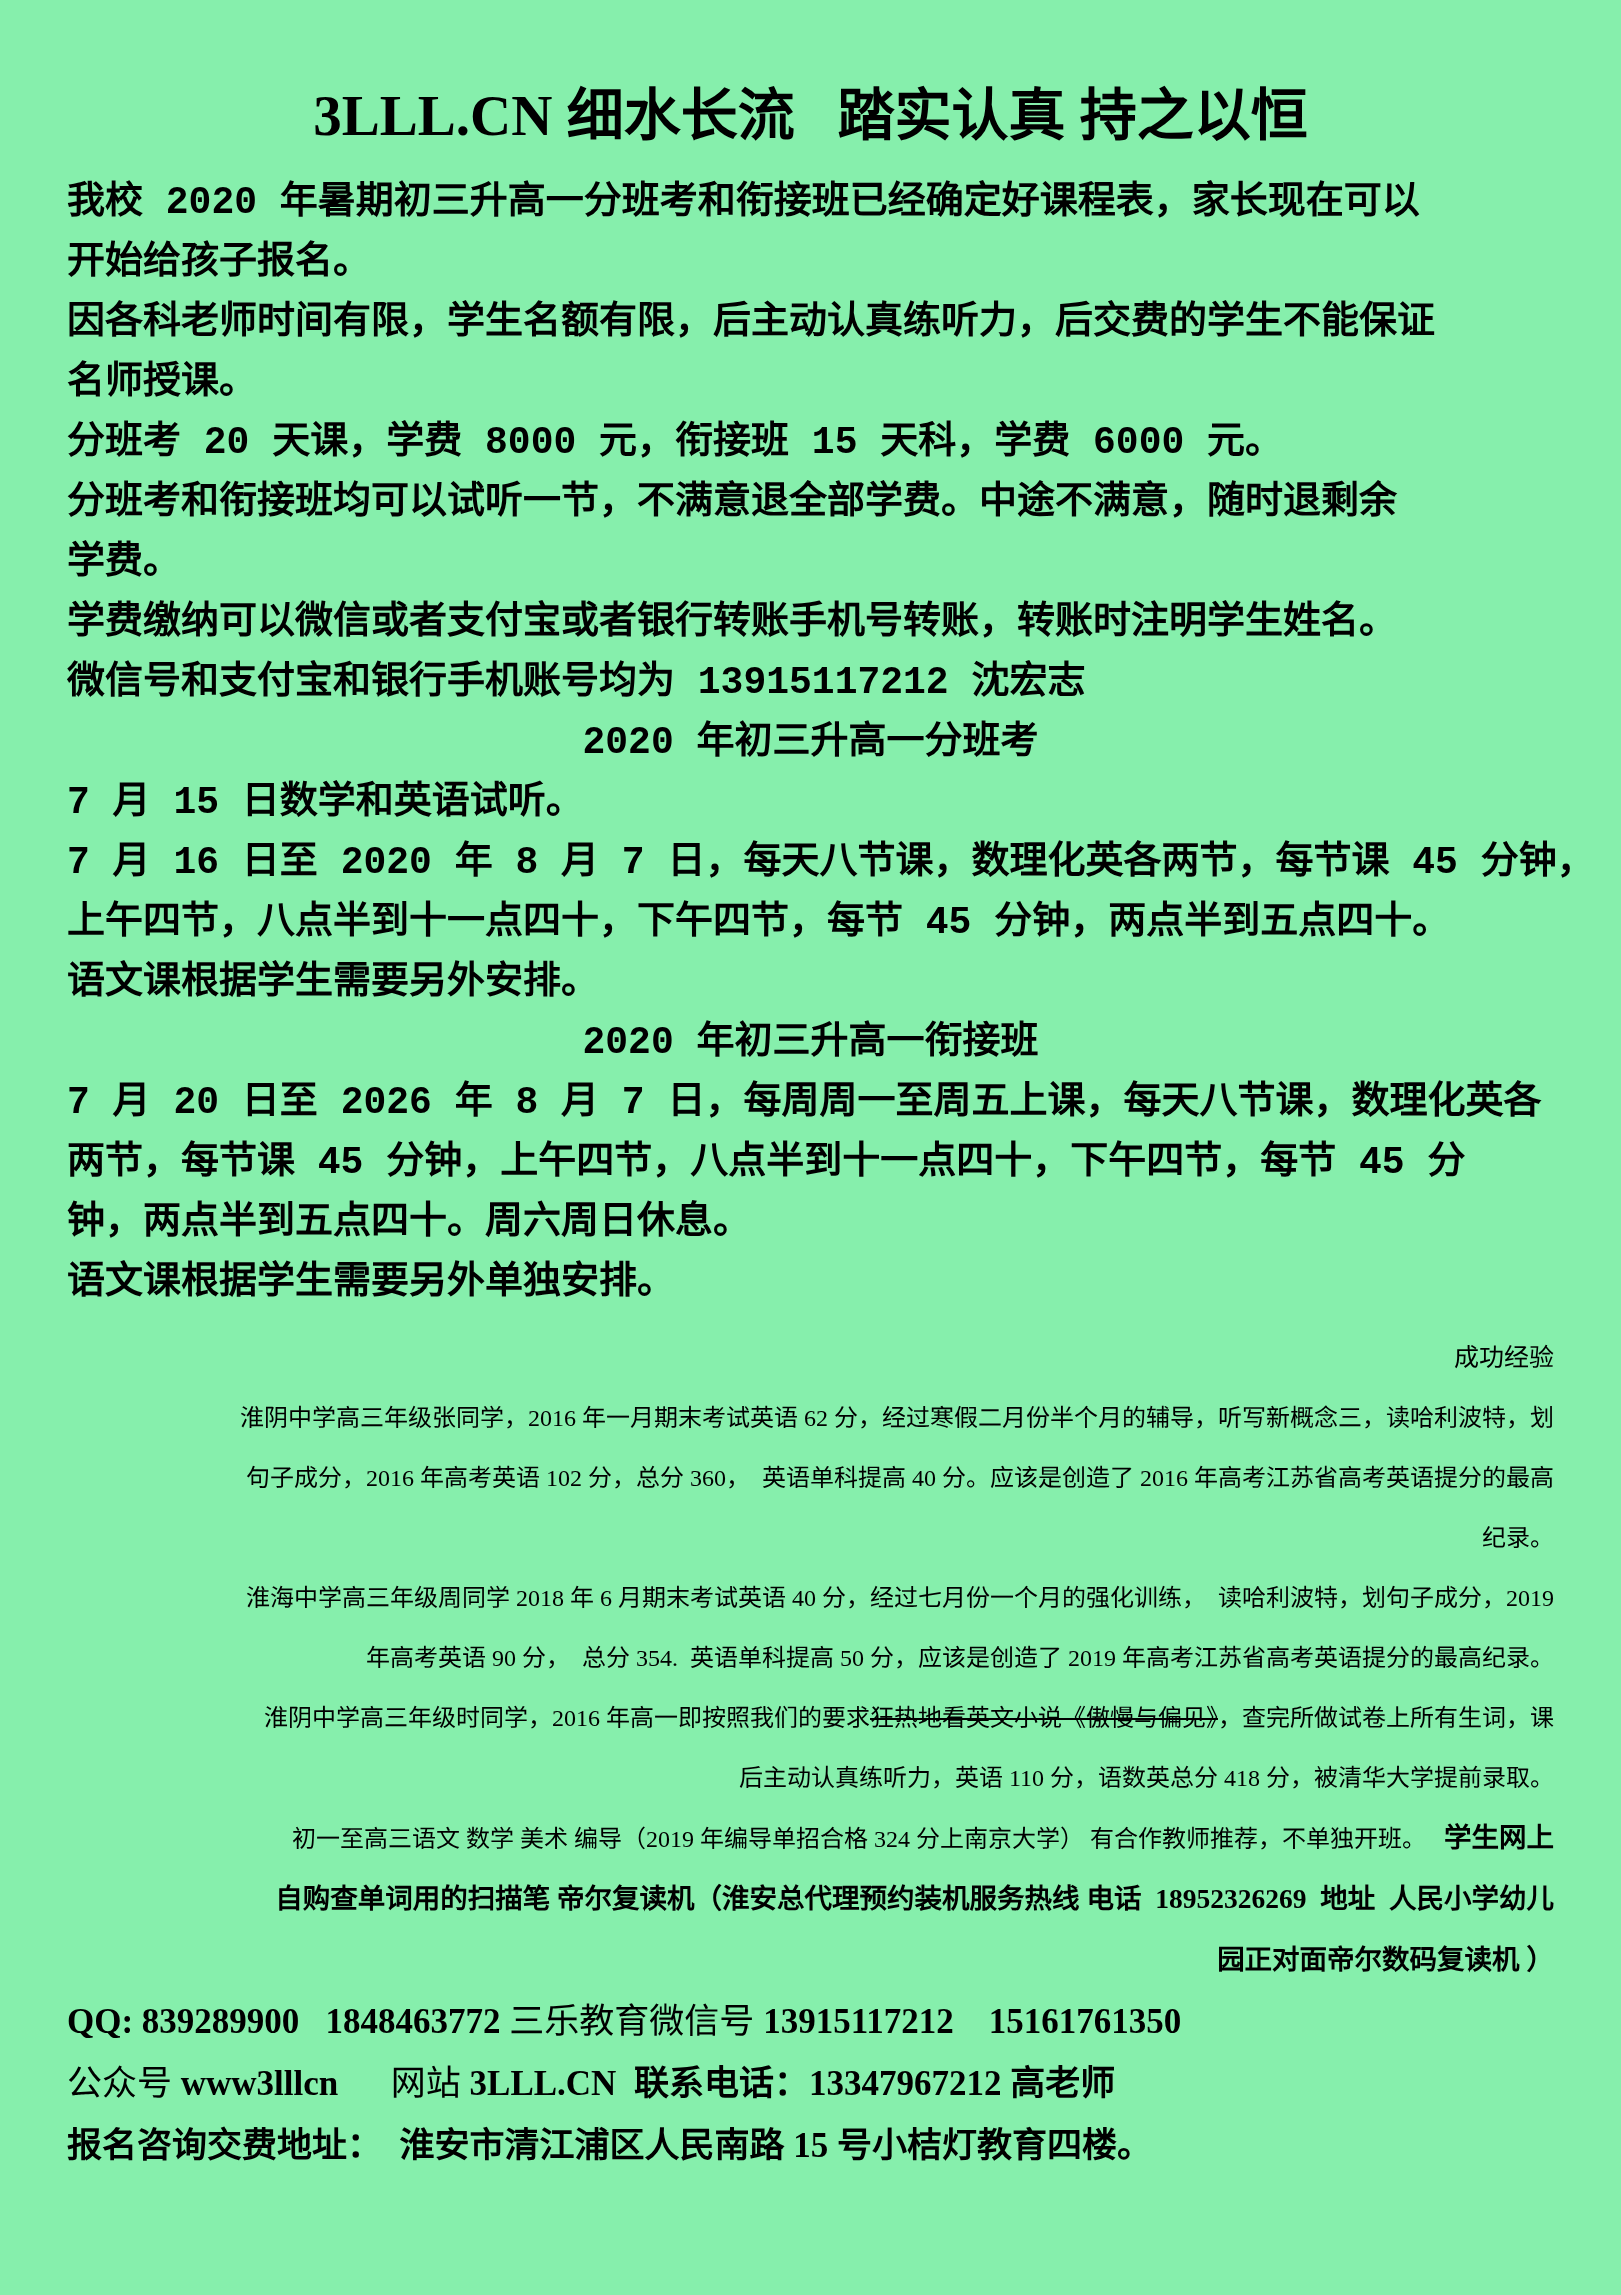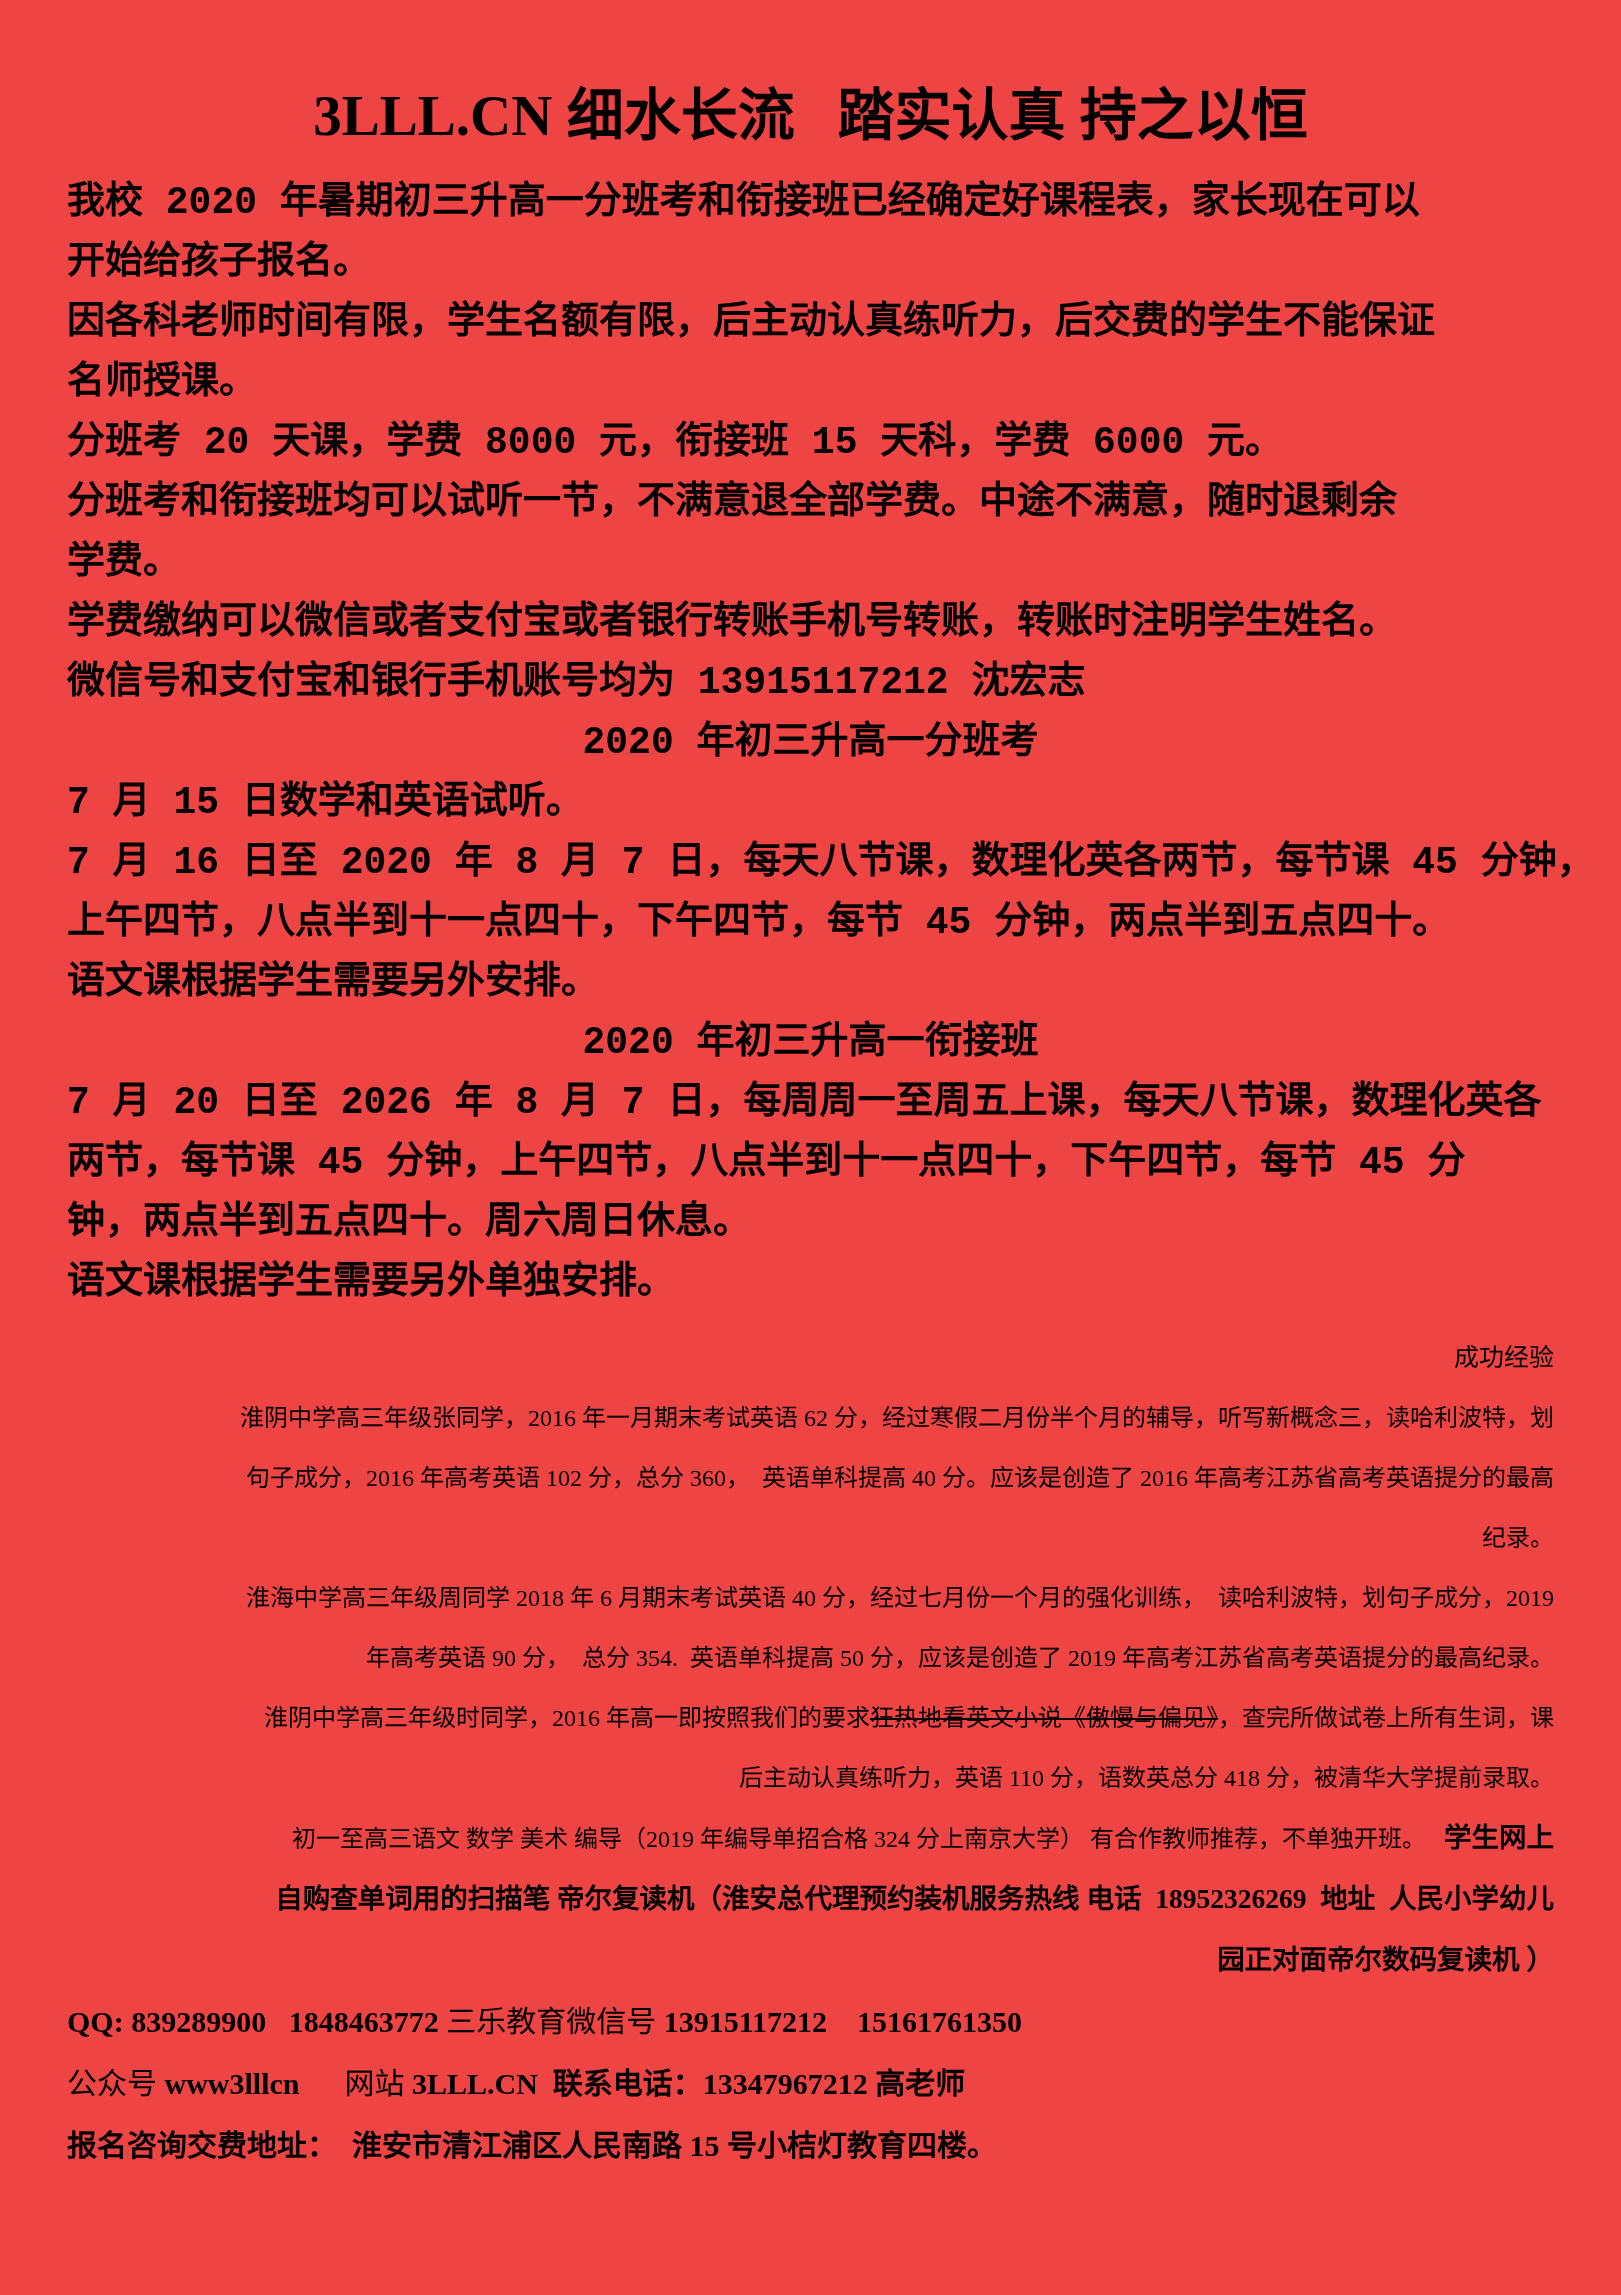--- a/index.html
+++ b/index.html
@@ -5,21 +5,21 @@
   html, body {
     margin: 0;
     padding: 0;
     background: #ffffff;
   }
   .page {
     position: relative;
     width: 1621px;
     height: 2295px;
     box-sizing: border-box;
-    background: #ef4444;
+    background: #86efac;
     color: #000000;
     padding: 75px 67px 0 67px;
     overflow: hidden;
     font-family: "Liberation Serif", serif;
   }
   .title {
     margin: 0 0 17.4px 0;
     font-size: 57px;
     line-height: 81px;
     font-weight: bold;
@@ -49,21 +49,21 @@
   }
   .small-bold {
     font-size: 27.5px;
     font-weight: bold;
   }
   .strike {
     text-decoration: line-through;
     text-decoration-thickness: 2.2px;
   }
   .contact {
-    font-size: 30px;
+    font-size: 35px;
     line-height: 62px;
     font-weight: bold;
     white-space: pre;
   }
   .normal {
     font-weight: normal;
   }
 </style>
 </head>
 <body>

